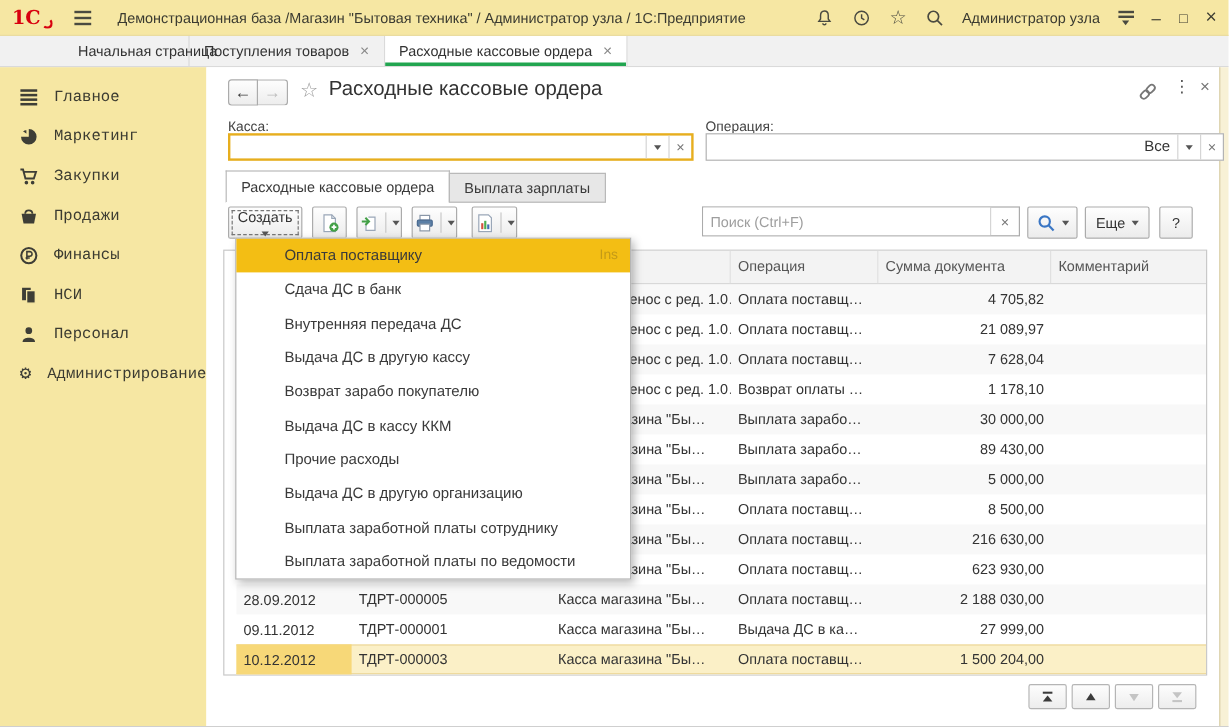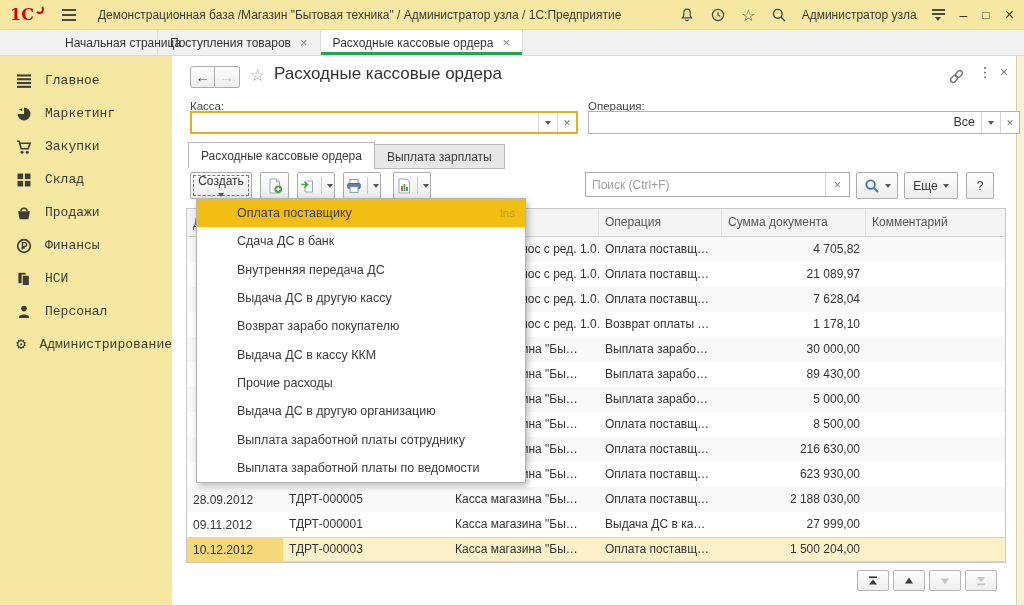--- a/index.html
+++ b/index.html
@@ -5,21 +5,21 @@
   * { margin:0; padding:0; box-sizing:border-box; }
   html,body { background:#fff; }
   .app { position:relative; width:1024px; height:606px; overflow:hidden;
          font-family:"Liberation Sans", sans-serif; color:#333;
          border-bottom:1px solid #cfcfcf; }
 
   
   .topbar { position:absolute; left:0; top:0; width:1024px; height:30px;
             background:#F6E7A3; border-bottom:1px solid #EADCA0;
             display:flex; align-items:center; }
-  .logo { display:flex; align-items:flex-start; margin-left:10px; cursor:default; }
+  .logo { display:flex; align-items:flex-end; margin-left:10px; cursor:default; }
   .logo-text { color:#D8000F; font-weight:bold; font-size:16px; font-family:"DejaVu Serif",serif; }
   .logo-swirl { width:9px; height:9px; border:2px solid #D8000F; border-top-color:transparent;
                 border-left-color:transparent; border-radius:50%; margin-left:1px; }
   .hamburger { margin-left:18px; display:inline-flex; flex-direction:column; gap:3px; cursor:pointer; }
   .hamburger i { width:14px; height:2px; background:#4A4A40; }
   .main-title { margin-left:22px; font-size:12px; color:#3B3B31; white-space:nowrap; }
   .top-right { position:absolute; right:10px; top:0; height:30px; display:flex; align-items:center; gap:15px; }
   .tb-ic { display:inline-flex; align-items:center; justify-content:center; cursor:pointer; }
   .user-name { font-size:12px; color:#3B3B31; cursor:pointer; }
   .svc-icon { display:inline-flex; flex-direction:column; align-items:center; gap:2px; cursor:pointer; }
@@ -90,21 +90,21 @@
   .tbtn .sep { width:1px; height:17px; background:#C9C9C9; }
   .search-box { position:absolute; left:413px; top:116px; width:265px; height:25px;
                 border:1px solid #ABABAB; display:flex; background:#fff; }
   .search-box input { flex:1; border:none; outline:none; font-family:inherit; font-size:12px;
                       padding:0 6px; color:#333; }
   .search-box input::placeholder { color:#9E9E9E; }
   .search-x { width:24px; border-left:1px solid #D5D5D5; display:flex; align-items:center;
               justify-content:center; color:#777; font-size:12px; cursor:pointer; }
 
   
-  .table { position:absolute; left:14px; top:152px; width:820px; border:1px solid #C9C9C9; background:#fff; }
+  .table { position:absolute; left:14px; top:152px; width:820px; border:1px solid #C9C9C9; background:#fff;padding-left:10px; }
   .thead { height:28px; display:flex; background:#F3F3F3; border-bottom:1px solid #D2D2D2;
            font-size:12px; color:#555; }
   .th { padding:6px 6px 0 6px; border-right:1px solid #E0E0E0; white-space:nowrap; overflow:hidden; cursor:pointer; }
   .th:last-child { border-right:none; }
   .trow { height:25px; display:flex; font-size:12px; color:#333; cursor:pointer; }
   .tbody .trow:nth-of-type(odd) { background:#F8F8F8; }
   .td { padding:5px 6px 0 6px; white-space:nowrap; overflow:hidden; }
   .c-date { width:96px; display:flex; align-items:center; gap:5px; padding-top:0; }
   .c-num  { width:166px; }
   .c-kassa{ width:150px; }
@@ -218,31 +218,20 @@
     <div class="side-item">
       <svg width="16" height="16" viewBox="0 0 16 16">
           <path d="M1 2.2h2.2l2 7.6h7l1.8-5.6H4" fill="none" stroke="#3E3E36" stroke-width="1.6"></path>
           <circle cx="6" cy="13.2" r="1.5" fill="#3E3E36"></circle>
           <circle cx="11.2" cy="13.2" r="1.5" fill="#3E3E36"></circle>
         </svg>
       <span>Закупки</span>
     </div>
     <div class="side-item">
       <svg width="16" height="16" viewBox="0 0 16 16">
-          <g fill="#3E3E36">
-            <rect x="1.5" y="1.5" width="5.6" height="5.6"></rect>
-            <rect x="8.9" y="1.5" width="5.6" height="5.6"></rect>
-            <rect x="1.5" y="8.9" width="5.6" height="5.6"></rect>
-            <rect x="8.9" y="8.9" width="5.6" height="5.6"></rect>
-          </g>
-        </svg>
-      <span>Склад</span>
-    </div>
-    <div class="side-item">
-      <svg width="16" height="16" viewBox="0 0 16 16">
           <path d="M5 6.2C5 2.4 11 2.4 11 6.2" fill="none" stroke="#3E3E36" stroke-width="1.5"></path>
           <path d="M2 6.2h12l-1.6 8H3.6z" fill="#3E3E36"></path>
         </svg>
       <span>Продажи</span>
     </div>
     <div class="side-item">
       <svg width="16" height="16" viewBox="0 0 16 16">
           <circle cx="8" cy="8" r="6.3" fill="none" stroke="#3E3E36" stroke-width="1.7"></circle>
           <path d="M6.4 11.3V4.7h2.4a1.9 1.9 0 0 1 0 3.8H6.4M5.3 10h3.5" fill="none" stroke="#3E3E36" stroke-width="1.3"></path>
         </svg>

